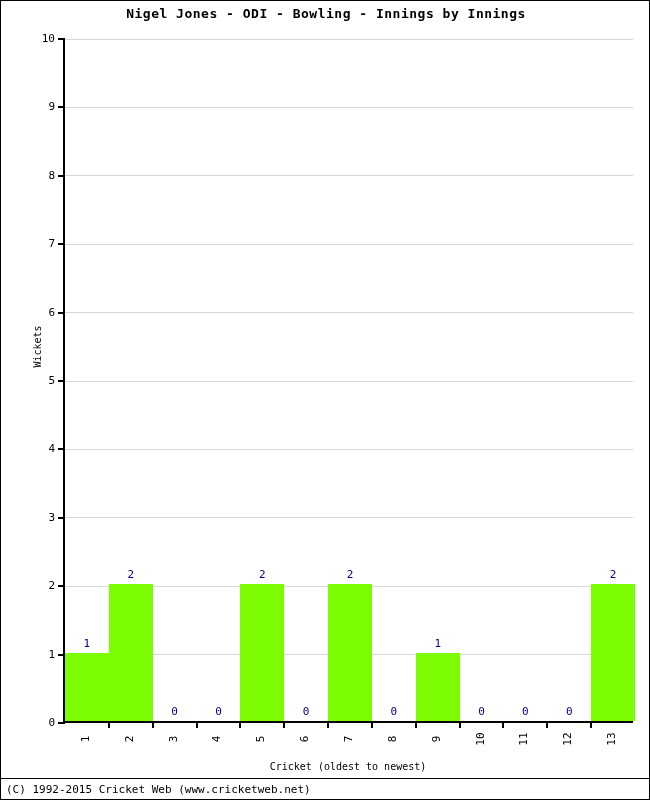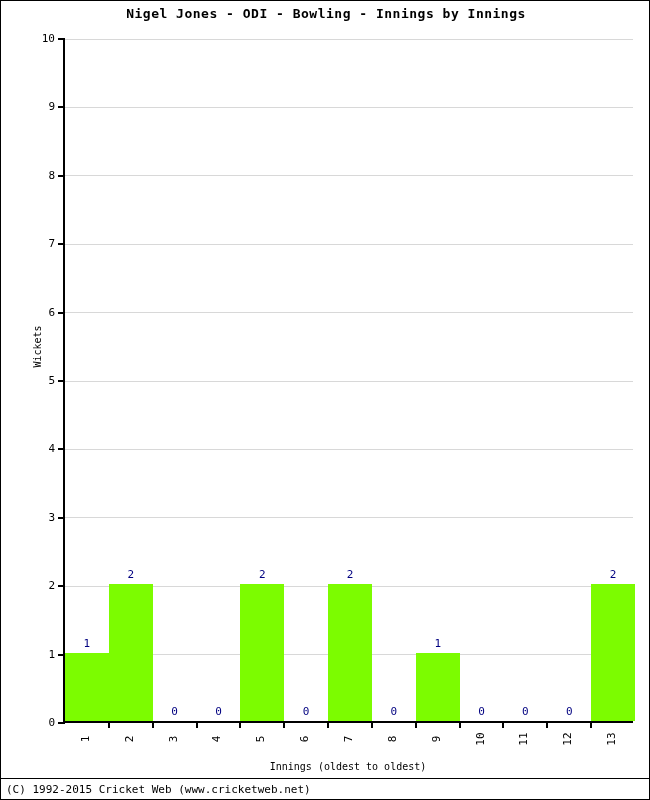--- a/index.html
+++ b/index.html
@@ -325,18 +325,18 @@
         <span class="xlabel">11</span>
       </div>
       <div class="xlabel-cell" style="left: 482.308px; width: 43.8462px;">
         <span class="xlabel">12</span>
       </div>
       <div class="xlabel-cell" style="left: 526.154px; width: 43.8462px;">
         <span class="xlabel">13</span>
       </div>
     </div>
 
-  <div id="x-axis-title">Innings (oldest to oldest)</div>
+  <div id="x-axis-title">Cricket (oldest to newest)</div>
 
   <div id="footer-rule"></div>
   <div id="footer-text">(C) 1992-2015 Cricket Web (www.cricketweb.net)</div>
 
 </div>
 
 </body></html>

